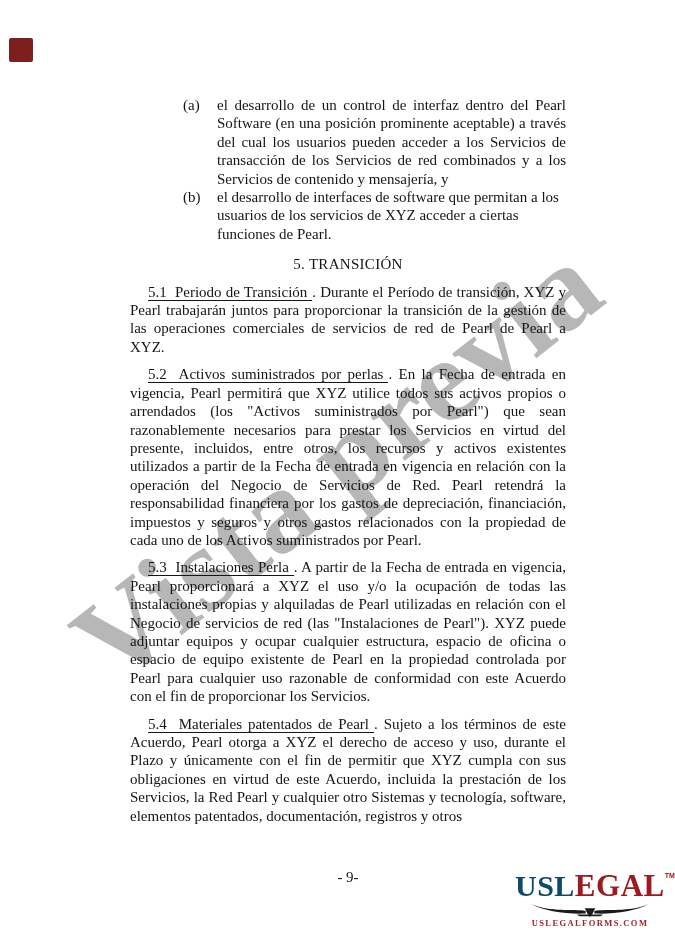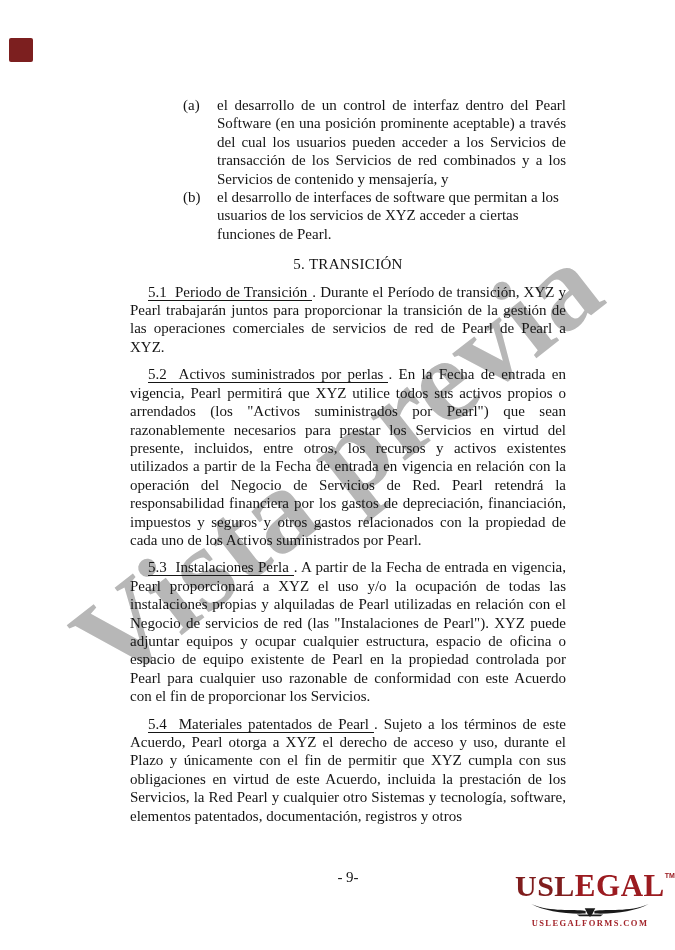--- a/index.html
+++ b/index.html
@@ -57,21 +57,21 @@
     position:absolute;left:130px;top:869px;width:436px;
     text-align:center;font-size:15px;z-index:1;
   }
   .logo{
     position:absolute;right:10px;top:870px;width:150px;
     text-align:center;z-index:2;line-height:1;
   }
   .logo-line{white-space:nowrap;}
   .logo-main{
     font-family:"Liberation Serif", serif;font-weight:bold;
-    font-size:30px;color:#7f1d1d;letter-spacing:.5px;
+    font-size:30px;color:#0c4a6e;letter-spacing:.5px;
   }
   .logo-rest{
     font-family:"Liberation Serif", serif;font-weight:bold;
     font-size:31px;color:#9b1b20;letter-spacing:.5px;
   }
   .logo-tm{
     font-family:"Liberation Sans", sans-serif;font-weight:bold;
     font-size:7px;color:#9b1b20;vertical-align:18px;
   }
   .wings{display:block;margin:2px auto 2px auto;width:128px;height:14px;}

